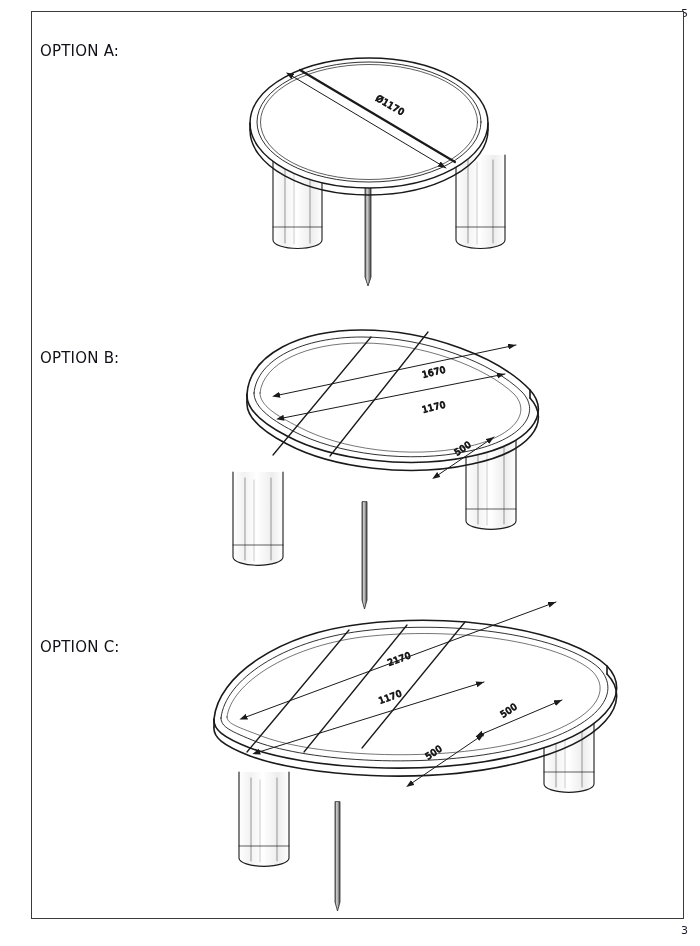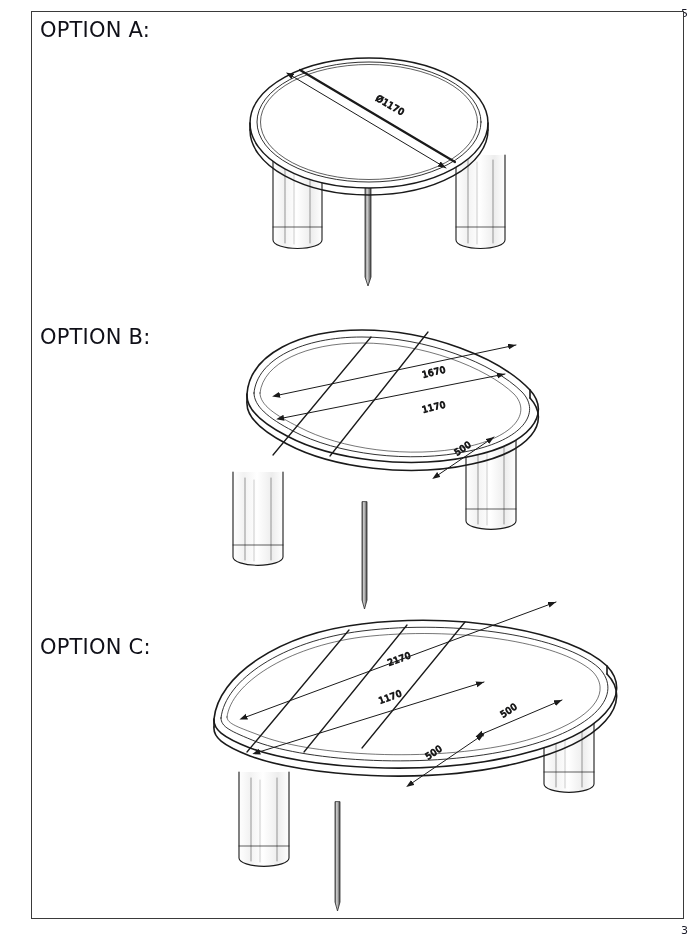--- a/index.html
+++ b/index.html
@@ -43,29 +43,30 @@
     height: 908px;
     border: 1.6px solid #3a3a3a;
     box-sizing: border-box;
     background: #ffffff;
   }
 
   
   .option-label {
     position: absolute;
     font-family: "DejaVu Sans", sans-serif;
-    font-size: 21px;
+    font-size: 15px;
     color: #101018;
     letter-spacing: 0.2px;
     white-space: nowrap;
     line-height: 1;
+    margin-top: 24px;
   }
   #label-a { left: 8px;  top: 8px; }
   #label-b { left: 8px;  top: 315px; }
-  #label-c { left: 8px;  top: 625px; }
+  #label-c { left: 8px;  top: 604px; }
 
   
   .drawing {
     position: absolute;
     left: 0;
     top: 0;
     width: 651px;
     height: 905px;
     pointer-events: none;
   }

